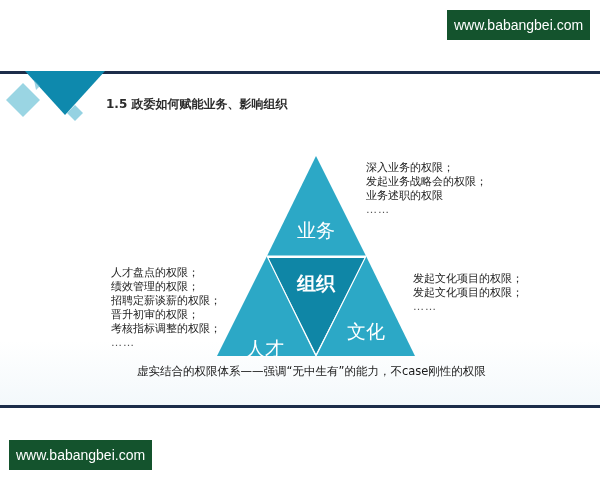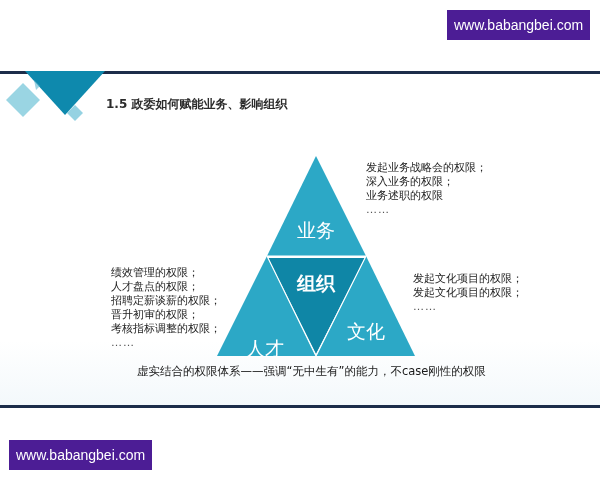--- a/index.html
+++ b/index.html
@@ -1,18 +1,18 @@
 <!DOCTYPE html>
 <html><head>
 <meta charset="utf-8">
 <style>
   html, body { margin:0; padding:0; }
   body { width:600px; height:480px; position:relative; background:#ffffff; overflow:hidden;
          font-family: "DejaVu Sans", "Liberation Sans", sans-serif; }
-  .wm { position:absolute; background:#4c1d95; color:#ffffff; font-family:"Liberation Sans", sans-serif;
+  .wm { position:absolute; background:#14532d; color:#ffffff; font-family:"Liberation Sans", sans-serif;
         font-size:14px; display:flex; align-items:center; justify-content:center; }
   #wm-top { left:447px; top:10px; width:143px; height:30px; }
   #wm-bottom { left:9px; top:440px; width:143px; height:30px; }
   .slide { position:absolute; left:0; top:71px; width:600px; height:337px;
            background:linear-gradient(#ffffff 0%, #ffffff 80%, #f3f8fb 100%); }
   .rule-top { position:absolute; left:0; top:71px; width:600px; height:3px; background:#1c2d4a; }
   .rule-bottom { position:absolute; left:0; top:405px; width:600px; height:3px; background:#1c2d4a; }
   .deco { position:absolute; left:0; top:71px; }
   .title { position:absolute; left:106px; top:96px; font-size:12px; font-weight:bold; color:#2b2b2b;text-align:center; }
   .pyramid { position:absolute; left:0; top:0; }
@@ -46,29 +46,29 @@
   <polyline points="267,256 366,256" stroke="#ffffff" stroke-width="1.2" fill="none"></polyline>
   <polyline points="267,256 316,356 366,256" stroke="#ffffff" stroke-width="1.2" fill="none"></polyline>
 </svg>
 
 <div class="tri-label" style="left:297px; top:218px;">业务</div>
 <div class="tri-label" style="left:297px; top:271px;font-weight:bold;">组织</div>
 <div class="tri-label" style="left:246px; top:319px;margin-top:17px;">人才</div>
 <div class="tri-label" style="left:347px; top:319px;">文化</div>
 
 <div class="note" style="left:366px; top:161px;">
+  <div>深入业务的权限；</div>
   <div>发起业务战略会的权限；</div>
-  <div>深入业务的权限；</div>
   <div>业务述职的权限</div>
   <div class="dots">……</div>
 </div>
 
 <div class="note" style="left:111px; top:266px;">
+  <div>人才盘点的权限；</div>
   <div>绩效管理的权限；</div>
-  <div>人才盘点的权限；</div>
   <div>招聘定薪谈薪的权限；</div>
   <div>晋升初审的权限；</div>
   <div>考核指标调整的权限；</div>
   <div class="dots">……</div>
 </div>
 
 <div class="note" style="left:413px; top:272px;">
   <div>发起文化项目的权限；</div>
   <div>发起文化项目的权限；</div>
   <div class="dots">……</div>

